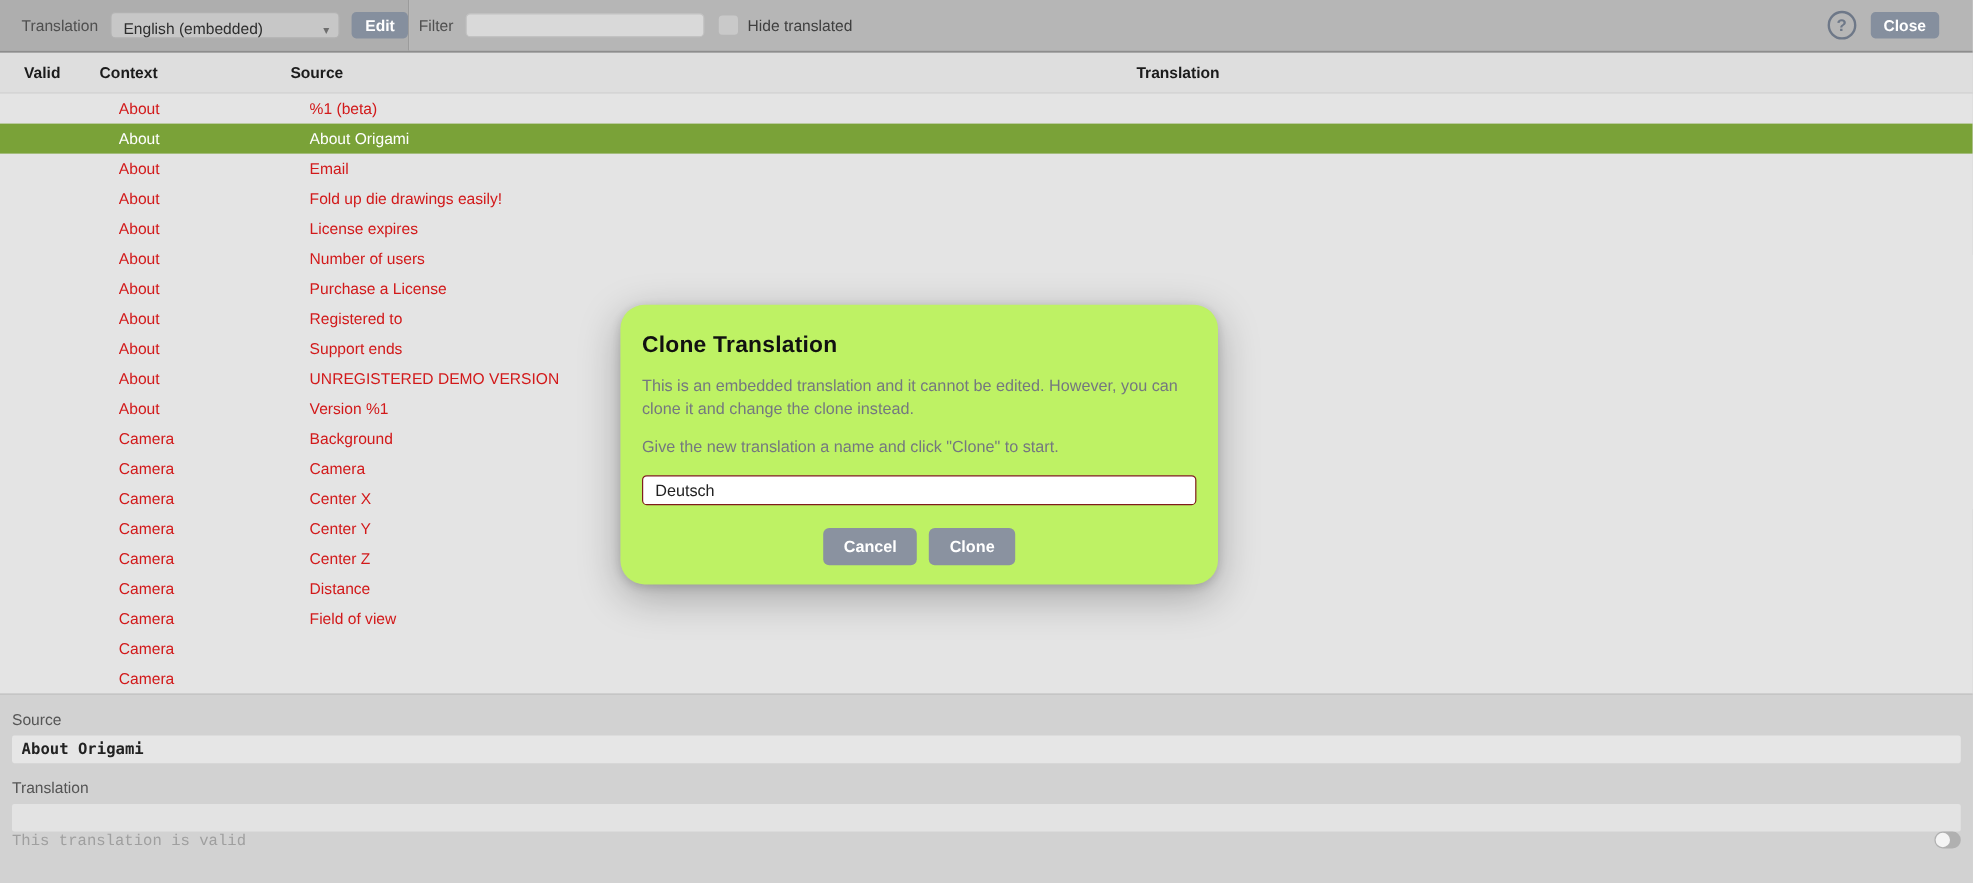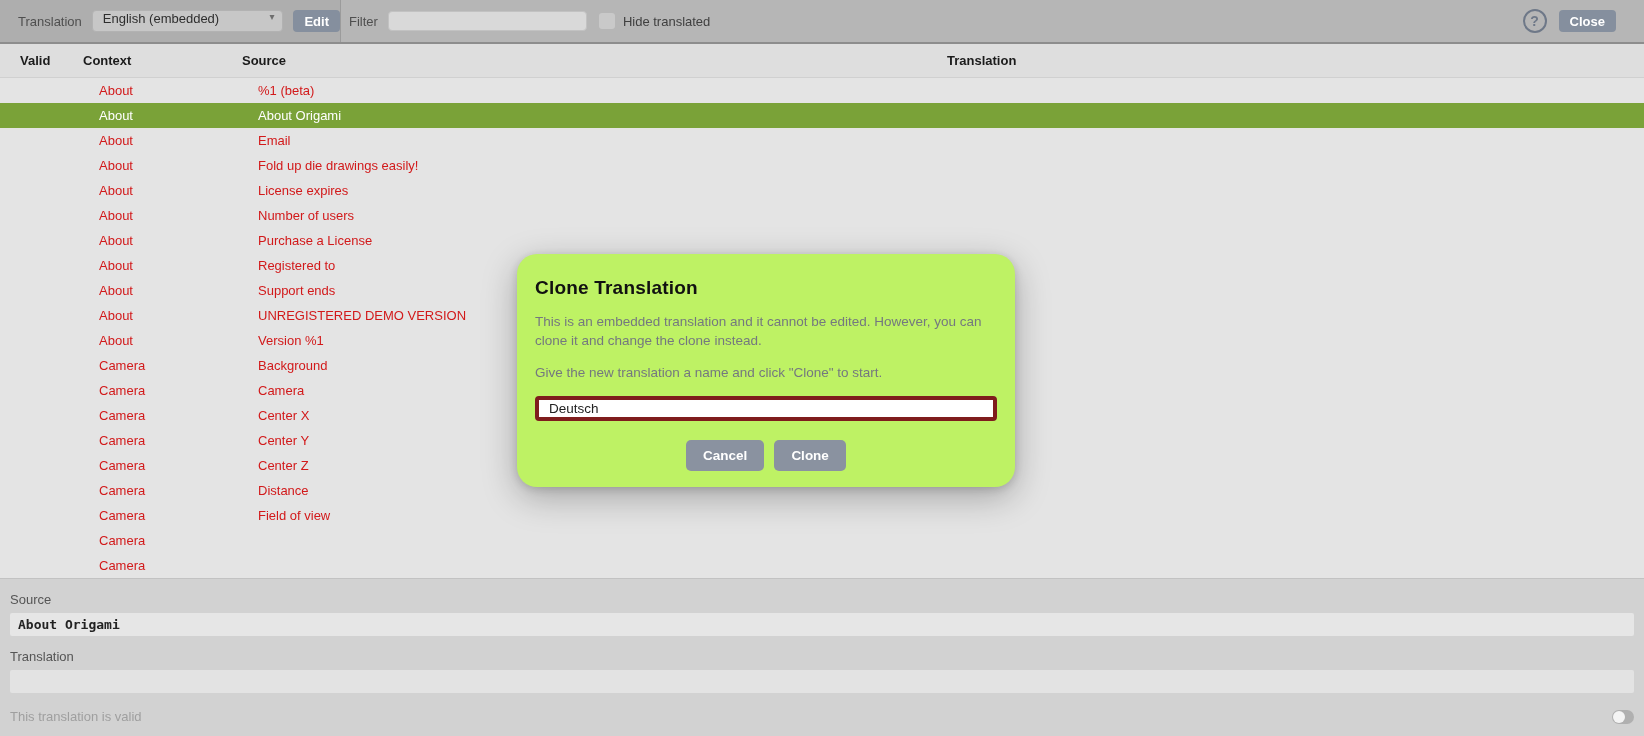--- a/index.html
+++ b/index.html
@@ -16,21 +16,21 @@
   .topbar { display:flex; height:44px; border-bottom:2px solid #8d8d8d; }
   .tb-left {
     width:341px; background:#aeaeae; border-right:1px solid #9b9b9b;
     display:flex; align-items:center; padding-left:18px; flex:none;
   }
   .tb-right { flex:1; background:#b6b6b6; display:flex; align-items:center; padding:0 28px 0 8px; }
   .tb-label { color:#4f4f4f; }
   .select {
     margin-left:10px; width:196px; height:22px; background:#c7c7c7;
     border:1px solid #b2b2b2; border-radius:4px;
-    display:flex; align-items:flex-start; padding:0 8px 0 10px; color:#2e2e2e; cursor:default;
+    display:flex; align-items:flex-end; padding:0 8px 0 10px; color:#2e2e2e; cursor:default;
   }
   .select .caret { margin-left:auto; color:#6e6e6e; font-size:10px; }
   .btn {
     height:22px; padding:0 11px; background:#858f9e; color:#fff;
     font-weight:bold; font-size:13px; border:none; border-radius:4px;
     font-family:"Liberation Sans", sans-serif; cursor:default;
   }
   .tb-left .btn { margin-left:10px; }
   .filter-input {
     margin-left:10px; width:199px; height:20px; background:#d9d9d9;
@@ -66,41 +66,41 @@
     position:absolute; left:0; right:0; bottom:0; height:158px;
     background:#d2d2d2; border-top:1px solid #c2c2c2; padding:0 10px;
   }
   .panel .plabel { display:block; margin-top:13px; color:#555; }
   .field {
     margin-top:6px; width:100%; height:23px; border:none; border-radius:2px;
     background:#e3e3e3; padding:0 8px; font-size:13px; color:#222;
     font-family:"Liberation Sans", sans-serif;
   }
   .field.mono { font-family:"DejaVu Sans Mono", monospace; font-weight:bold; background:#e6e6e6; }
-  .valid-row { margin-top:16px; display:flex; align-items:flex-end; }
+  .valid-row { display:flex; align-items:flex-start;font-family:Liberation Mono, monospace; }
   .valid-row .vlabel { color:#9f9f9f; }
   .toggle {
     margin-left:auto; width:22px; height:14px; background:#b0b0b0;
     border-radius:7px; position:relative; flex:none;
   }
   .toggle .knob {
     position:absolute; left:1px; top:1px; width:12px; height:12px;
     background:#f4f4f4; border-radius:50%;
   }
 
   
   .modal {
     position:absolute; left:517px; top:254px; width:498px; height:233px;
     background:#bef264; border-radius:20px; padding:0 18px;
     box-shadow:0 10px 35px rgba(0,0,0,0.28), 0 2px 8px rgba(0,0,0,0.15);
   }
   .modal h1 { margin-top:23px; font-size:19px; color:#111; letter-spacing:0.2px; }
   .modal p { margin-top:13px; font-size:13.5px; line-height:19px; color:#74787f; }
   .modal .name-input {
-    margin-top:14px; width:100%; height:25px; border:4px solid #7f1d1d;
+    margin-top:14px; width:100%; height:25px; border:1px solid #7f1d1d;
     border-radius:4px; padding:0 10px; font-size:13.5px; color:#222;
     font-family:"Liberation Sans", sans-serif;
   }
   .btn-row { margin-top:19px; display:flex; justify-content:center; gap:10px; }
   .btn-row .btn { height:31px; padding:0 17px; border-radius:5px; font-size:13.5px; background:#8a92a0; }
 </style>
 </head>
 <body>
 
 <div class="app">

